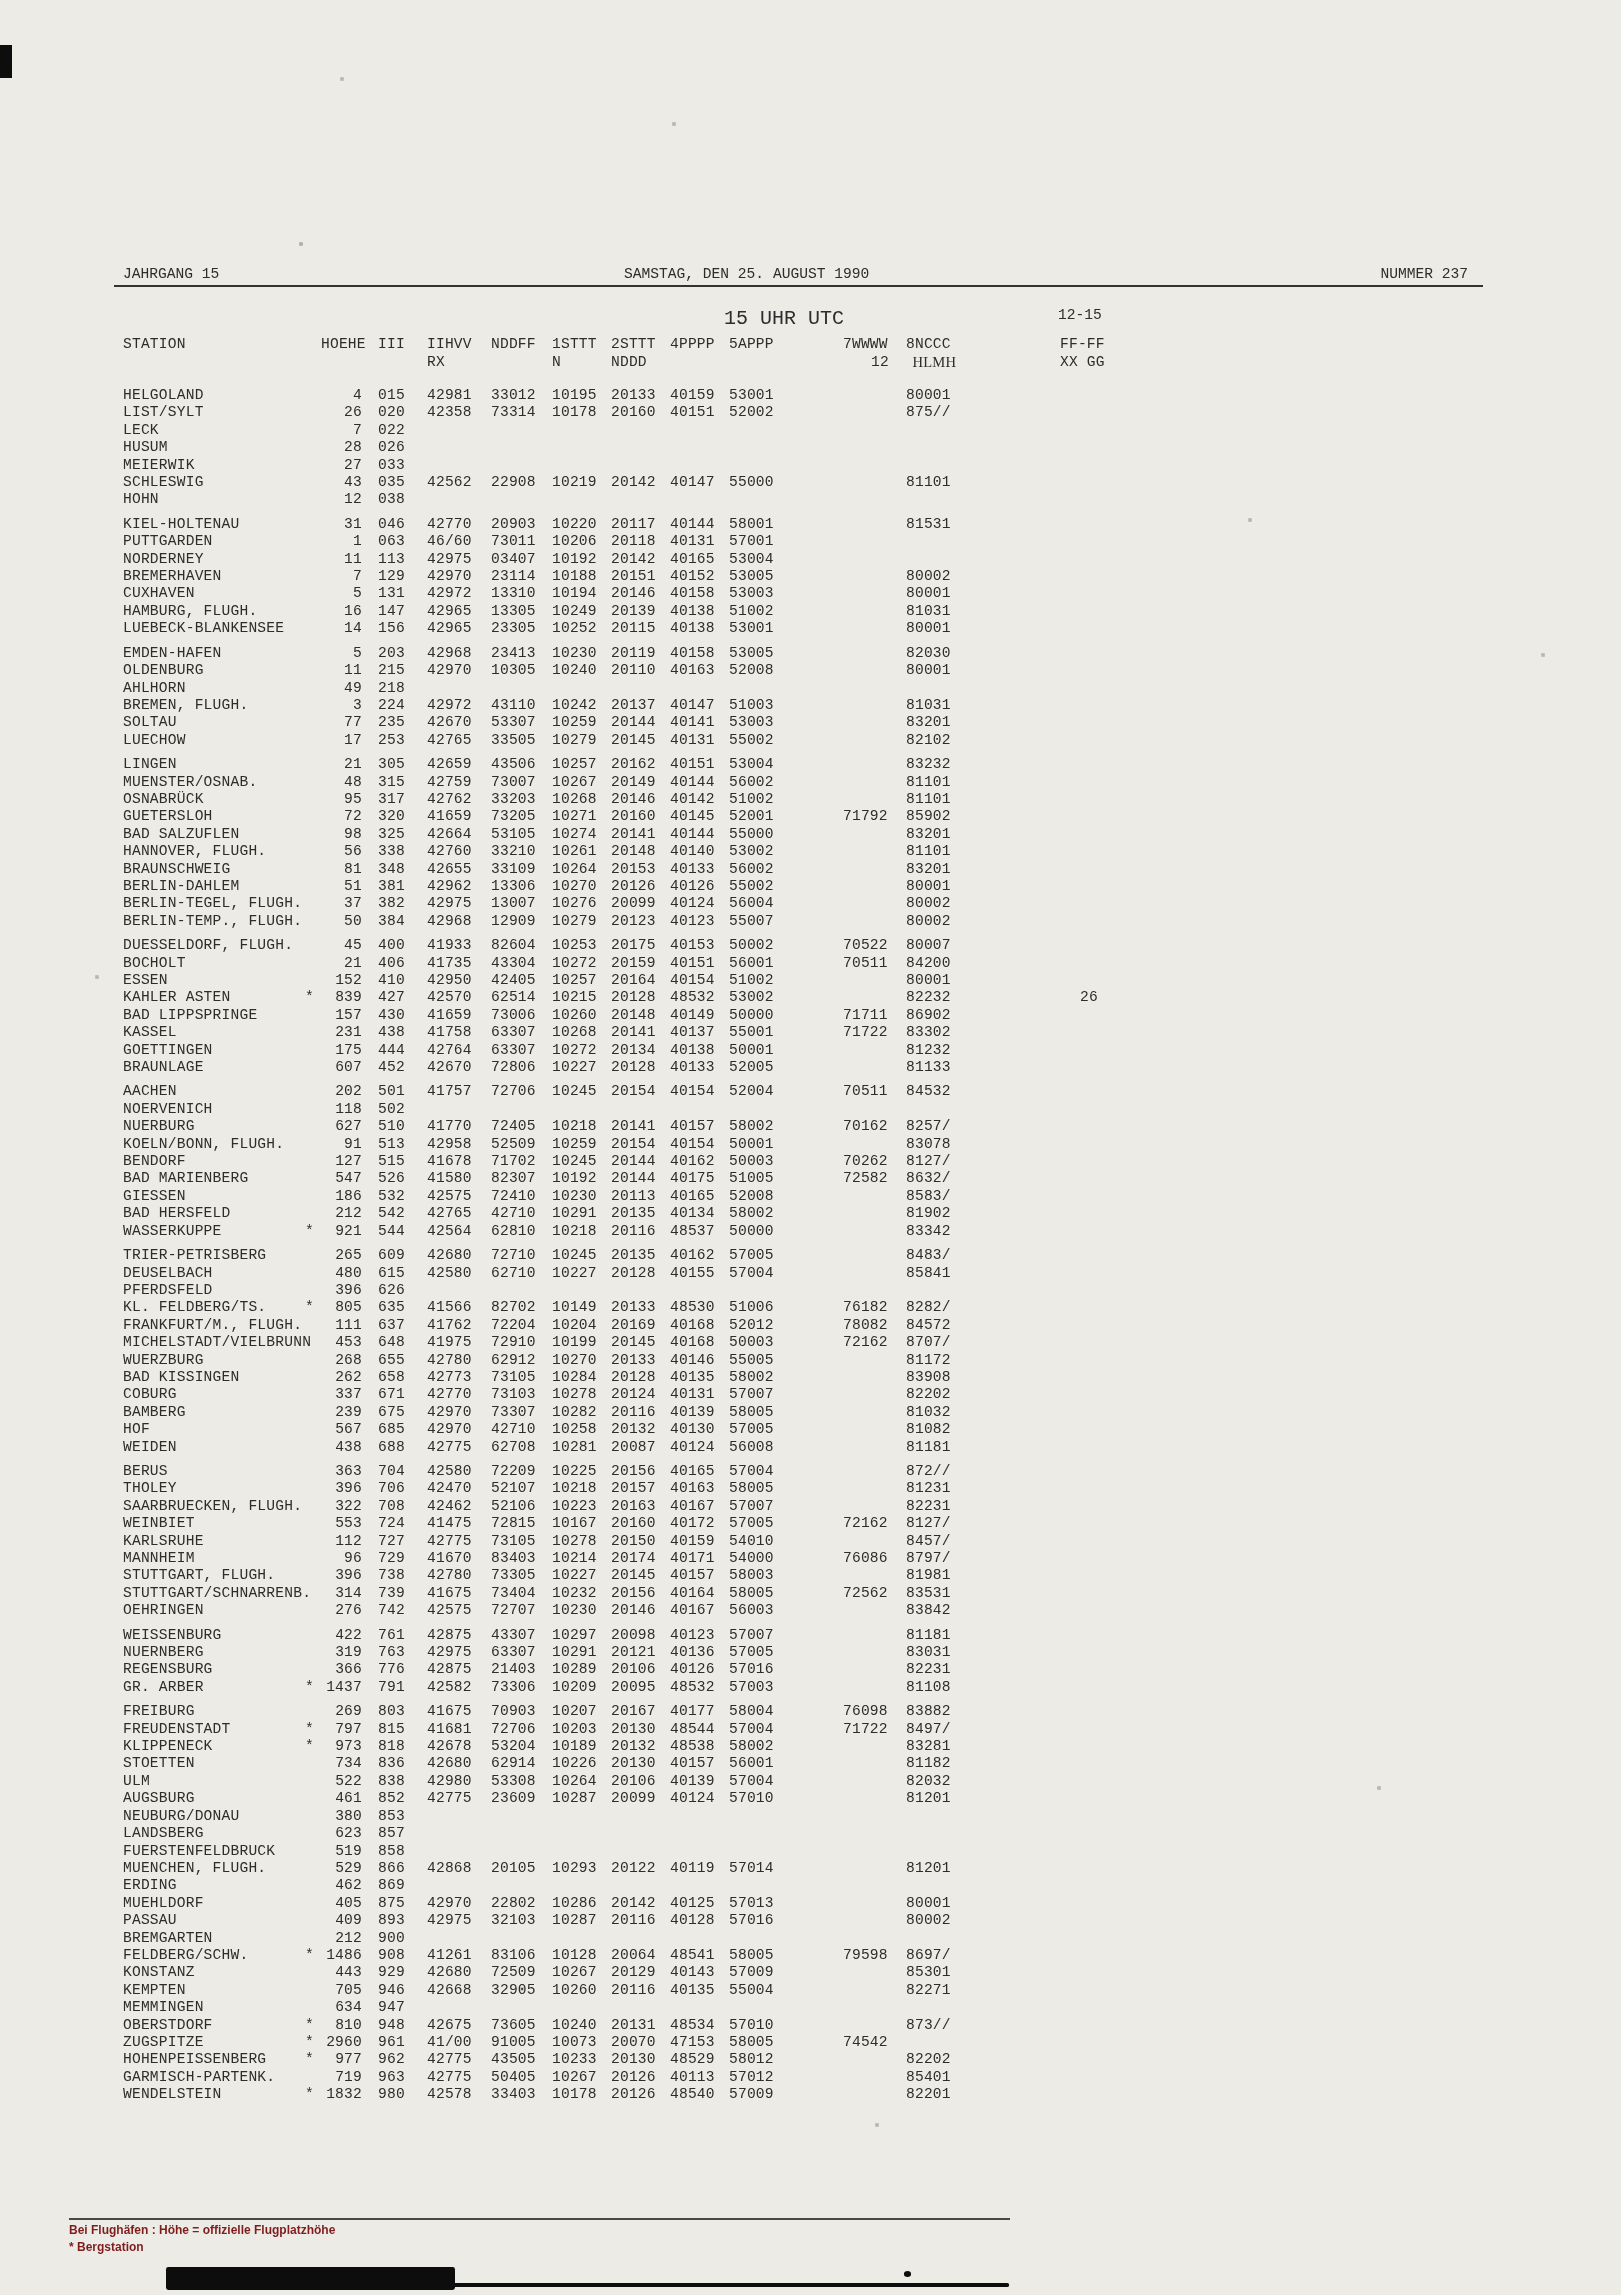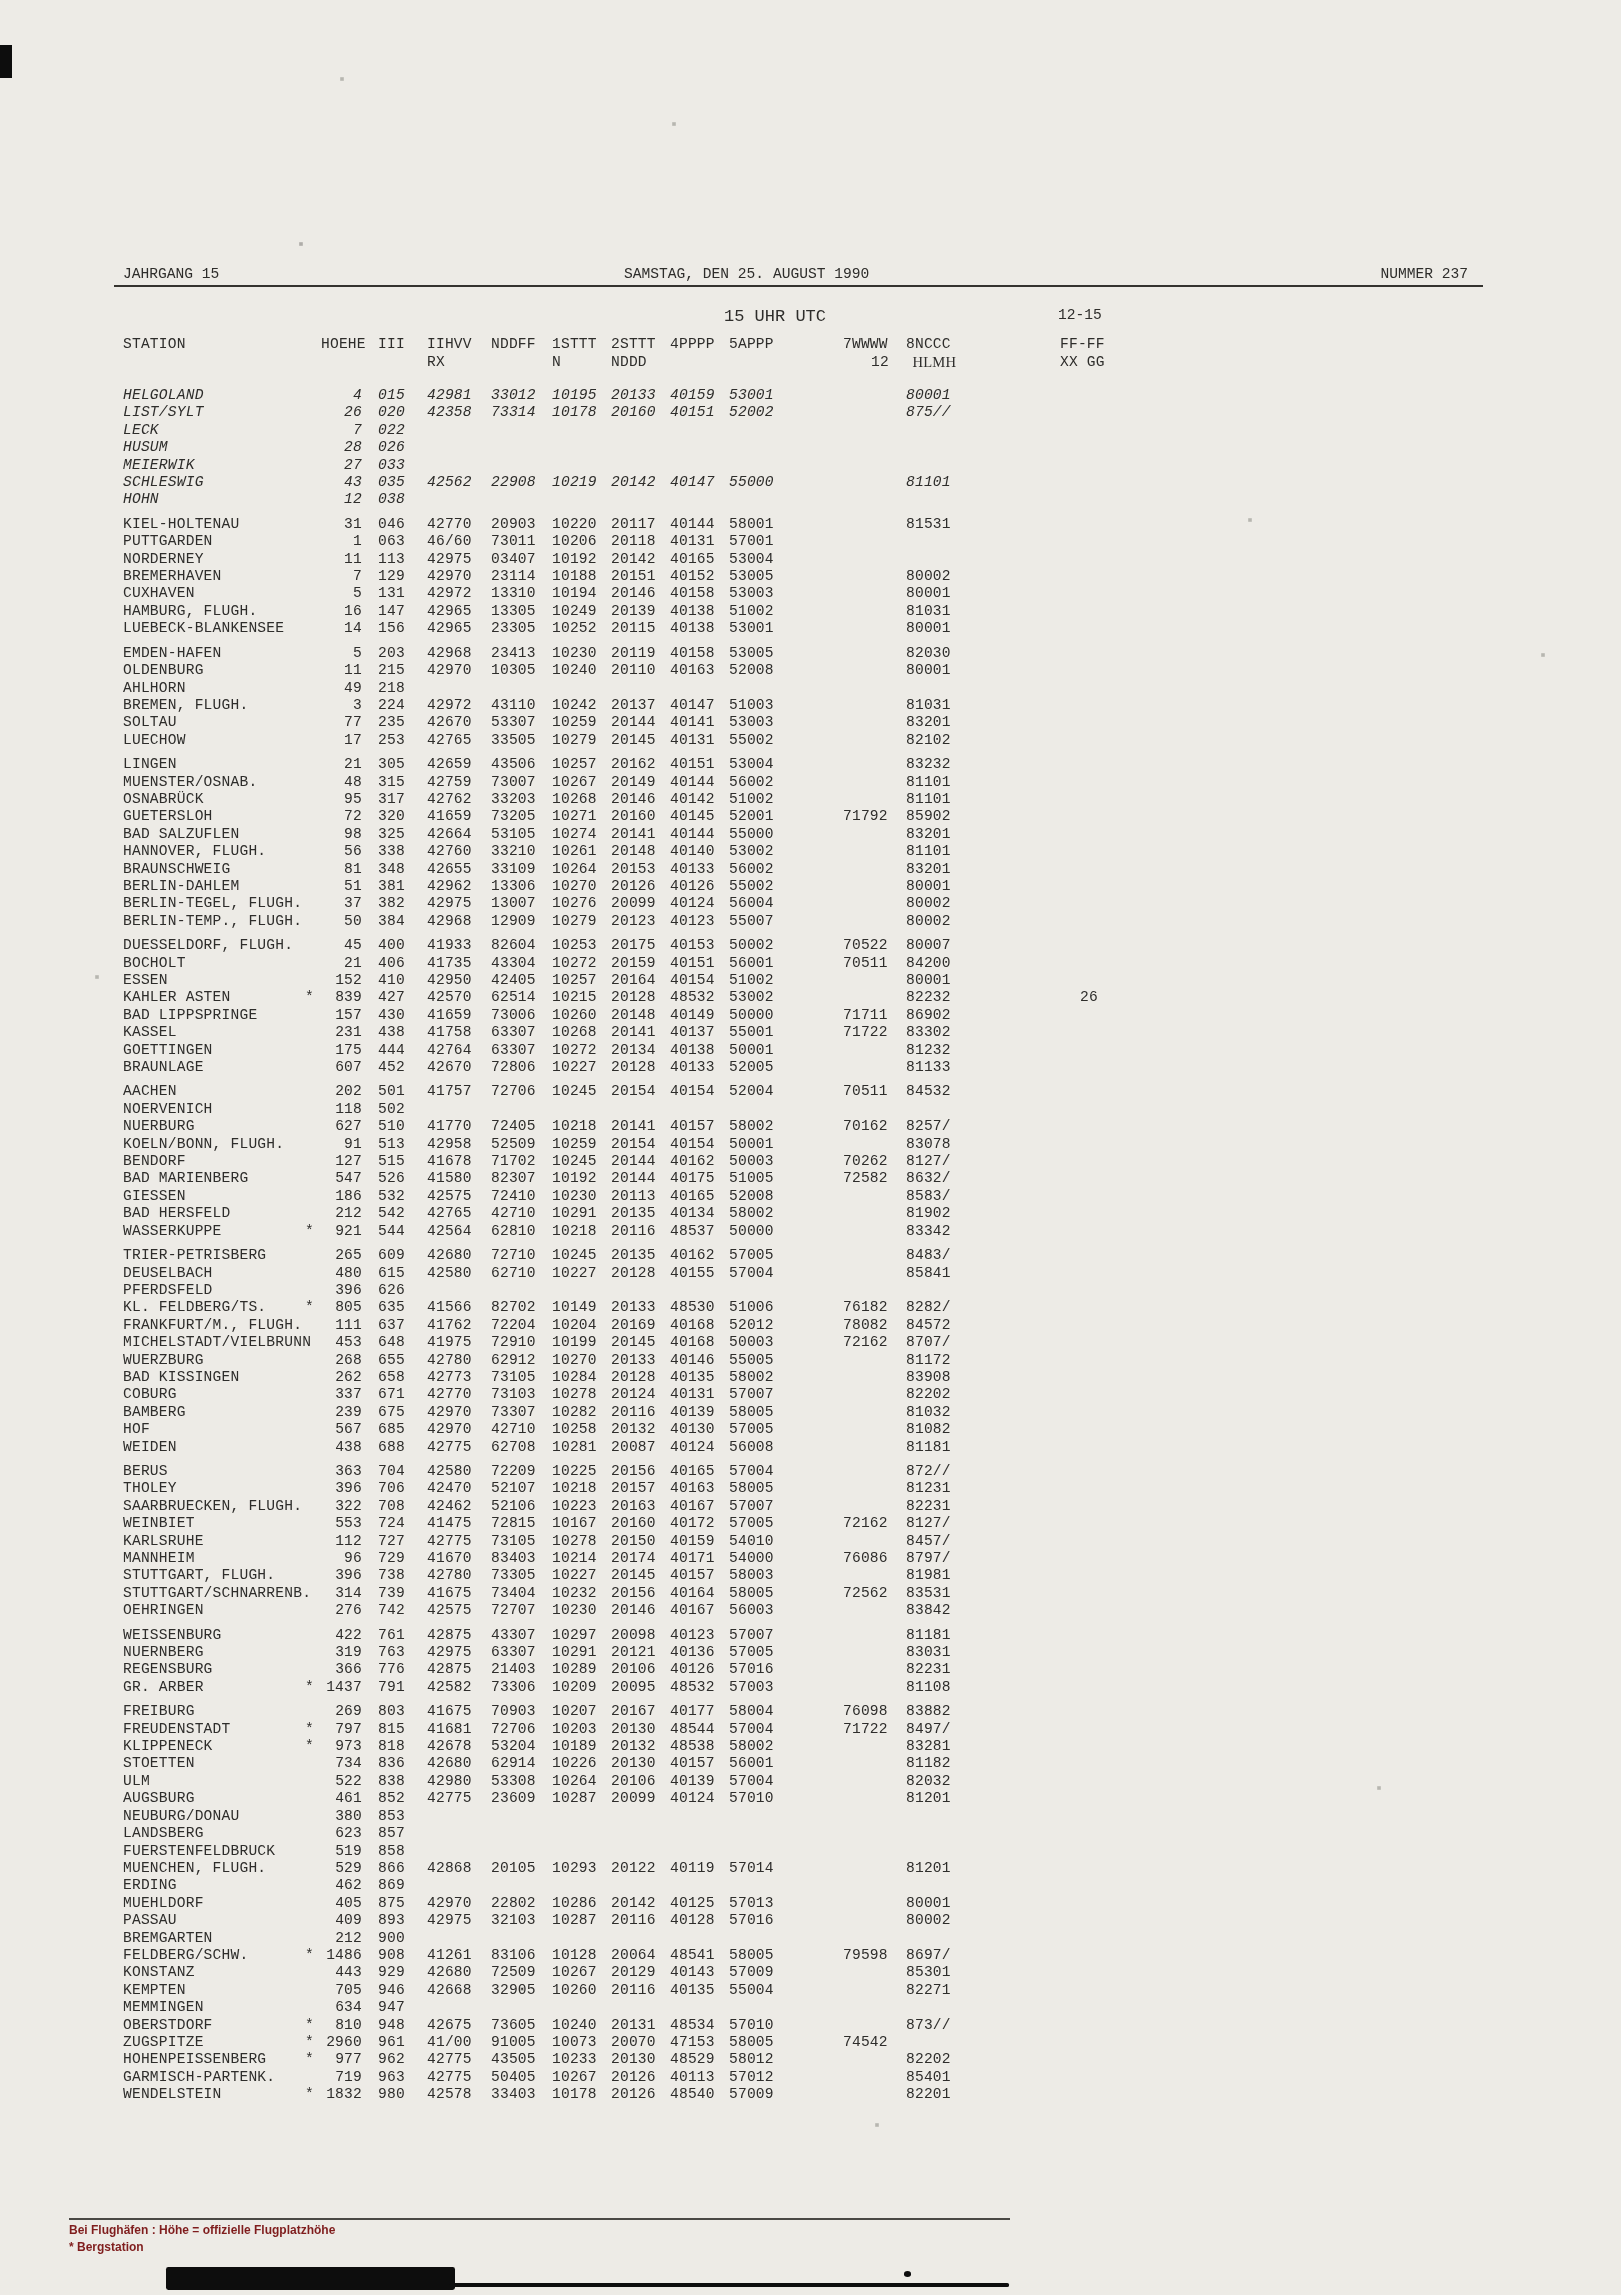--- a/index.html
+++ b/index.html
@@ -10,40 +10,40 @@
     font-family:"Liberation Mono","DejaVu Sans Mono",monospace;
     color:#2e2d2b;
     overflow:hidden;
   }
   .abs{position:absolute;}
   .mast{top:266px;left:0;width:1622px;height:18px;font-size:14.6px;}
   .mast .left{position:absolute;left:123px;top:0;}
   .mast .center{position:absolute;left:624px;top:0;}
   .mast .right{position:absolute;right:154px;top:0;}
   .mast-rule{top:285px;left:114px;width:1369px;height:1.6px;background:#35332f;}
-  .obs-time{top:307px;left:724px;font-size:17px;}
+  .obs-time{top:307px;left:724px;font-size:20px;}
   .obs-range{top:307px;left:1058px;font-size:14.6px;}
   .row{
     display:grid;
     grid-template-columns:182px 16px 41px 16px 49px 64px 61px 59px 59px 59px 114px 63px 154px 1fr;
     padding-left:123px;
     line-height:17.4px;
     font-size:14.6px;
     letter-spacing:0.2px;
   }
   .row .c{white-space:nowrap;overflow:visible;}
   .num{text-align:right;}
   .pad35{padding-left:28px;}
   .pad8{padding-left:6.5px;font-family:Liberation Serif, serif;}
   .ffpad{padding-left:20px;}
   .colhead1{top:336px;left:0;width:1622px;}
   .colhead2{top:354px;left:0;width:1622px;}
   #station-table{top:387px;left:0;width:1622px;}
   .group{margin-top:7px;}
-  .group:first-child{margin-top:0;font-style:italic;}
+  .group:first-child{margin-top:0;}
   .foot-rule{top:2218px;left:69px;width:941px;height:1.6px;background:#4a4844;}
   .footnote{left:69px;font-family:"Liberation Sans",sans-serif;font-weight:bold;font-size:12px;color:#7f1d1d;}
   .fn1{top:2223px;}
   .fn2{top:2240px;}
   .artifact{background:#0d0d0d;}
   .mark-topleft{top:45px;left:0;width:12px;height:33px;}
   .blob-bottom{top:2267px;left:166px;width:289px;height:23px;border-radius:2.4px;}
   .line-bottom{top:2283px;left:450px;width:559px;height:4px;border-radius:1.6px;}
   .speck-bottom{top:2271px;left:904px;width:7.3px;height:5.7px;border-radius:50%;}
   .specks{top:0;left:0;width:1.6px;height:1.6px;background:transparent;

